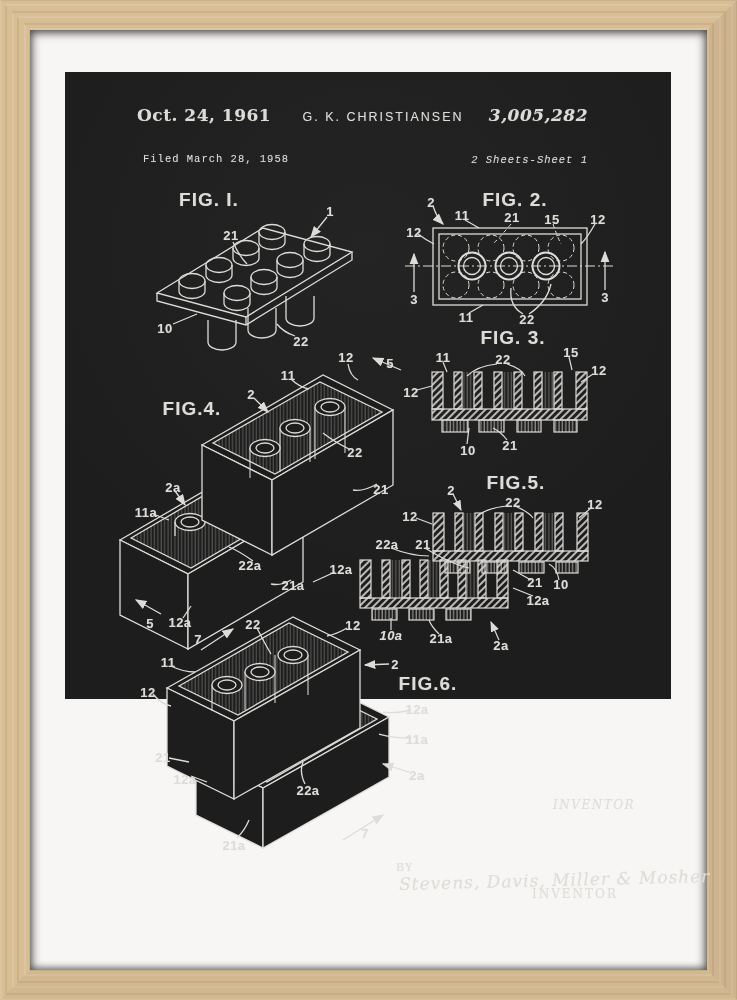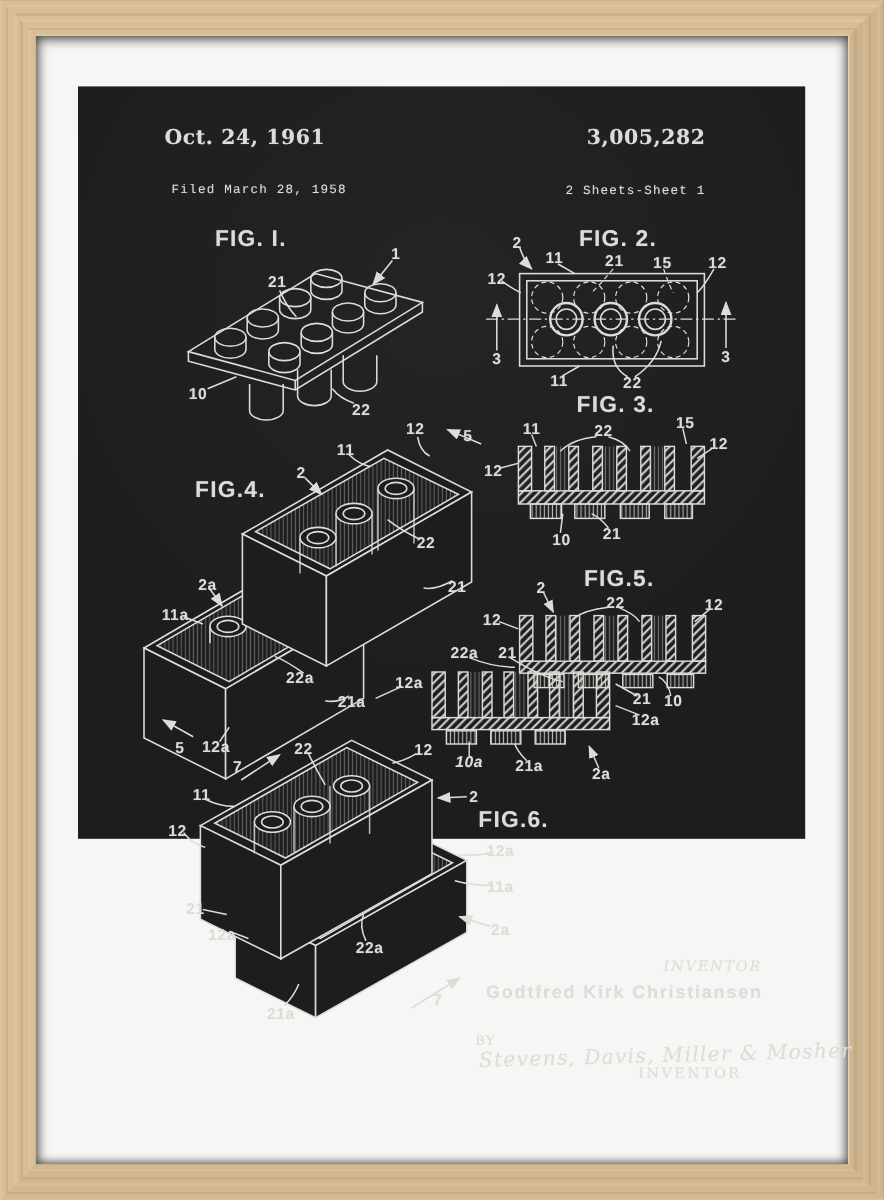--- a/index.html
+++ b/index.html
@@ -25,21 +25,21 @@
   
   .poster{position:absolute;left:35px;top:42px;width:606px;height:627px;
     background:radial-gradient(circle at 50% 28%, #242424 0%, var(--poster) 70%);
     color:var(--ink);}
   .poster *{text-shadow:0 0 1px rgba(222,220,216,.35);}
   .abs{position:absolute;white-space:nowrap;}
   .serifbold{font:bold 17px "DejaVu Serif",serif;letter-spacing:.5px;}
   .applicant{font:12.5px "Liberation Sans",sans-serif;letter-spacing:2px;}
   .typew{font:10.5px "Liberation Mono",monospace;letter-spacing:1px;}
   .ctr{left:30px;width:576px;text-align:center;}
-  .rgt{text-align:center;}
+  .rgt{text-align:center;font-style:italic;}
   .fig-title{position:absolute;transform:translate(-50%,-50%);
     font:bold 19px "Liberation Sans",sans-serif;letter-spacing:1px;color:var(--ink);white-space:nowrap;}
   .callout{position:absolute;transform:translate(-50%,-50%);
     font:bold 13px "Liberation Sans",sans-serif;letter-spacing:.5px;color:var(--ink);white-space:nowrap;}
   .inventor-label{font:italic 12px "DejaVu Serif",serif;letter-spacing:1.5px;}
   .inventor-name{font:bold 15px "Liberation Sans",sans-serif;letter-spacing:1.5px;}
   .by-label{font:11px "DejaVu Serif",serif;letter-spacing:1px;}
   .signature{font:italic 17px "DejaVu Serif",serif;letter-spacing:1px;transform:rotate(-1.5deg);}
   .attorneys{font:12px "DejaVu Serif",serif;letter-spacing:2px;}
   svg{position:absolute;left:0;top:0;}
@@ -50,20 +50,21 @@
 <div class="scene">
   <div class="frame-piece frame-top"></div>
   <div class="frame-piece frame-bottom"></div>
   <div class="frame-piece frame-left"></div>
   <div class="frame-piece frame-right"></div>
 
   <div class="mat">
     <div class="poster">
 
       <span class="abs serifbold" style="left:72px;top:33px">Oct. 24, 1961</span>
+      <span class="abs applicant ctr" style="top:38px">G. K. CHRISTIANSEN</span>
       <span class="abs serifbold rgt" style="right:83px;top:33px">3,005,282</span>
       <span class="abs typew" style="left:78px;top:81px">Filed March 28, 1958</span>
       <span class="abs typew rgt" style="right:83px;top:82px">2 Sheets-Sheet 1</span>
 
       <svg width="606" height="856" viewBox="0 0 606 856">
         <defs>
           <pattern id="hatch" width="5" height="5" patternUnits="userSpaceOnUse" patternTransform="rotate(45)">
             <line x1="1" y1="0" x2="1" y2="5" stroke="#d6d4d0" stroke-width="1.7"></line>
           </pattern>
           <pattern id="vlines" width="3.4" height="4" patternUnits="userSpaceOnUse">
@@ -409,19 +410,18 @@
           <span class="callout" style="left: 352px; top: 667px;">11a</span>
           <span class="callout" style="left: 98px; top: 685px;">21</span>
           <span class="callout" style="left: 352px; top: 703px;">2a</span>
           <span class="callout" style="left: 120px; top: 707px;">12a</span>
           <span class="callout" style="left: 243px; top: 718px;">22a</span>
           <span class="callout" style="left: 300px; top: 761px;">7</span>
           <span class="callout" style="left: 169px; top: 773px;">21a</span>
         </div>
 
       <span class="abs inventor-label" style="left:488px;top:726px">INVENTOR</span>
-      <span class="abs inventor-name" style="left:340px;top:747px">Godtfred Kirk Christiansen</span>
       <span class="abs by-label" style="left:331px;top:789px">BY</span>
       <span class="abs signature" style="left:334px;top:798px">Stevens, Davis, Miller &amp; Mosher</span>
       <span class="abs attorneys" style="right:53px;top:815px">INVENTOR</span>
     </div>
   </div>
 </div>
 
 </body></html>

